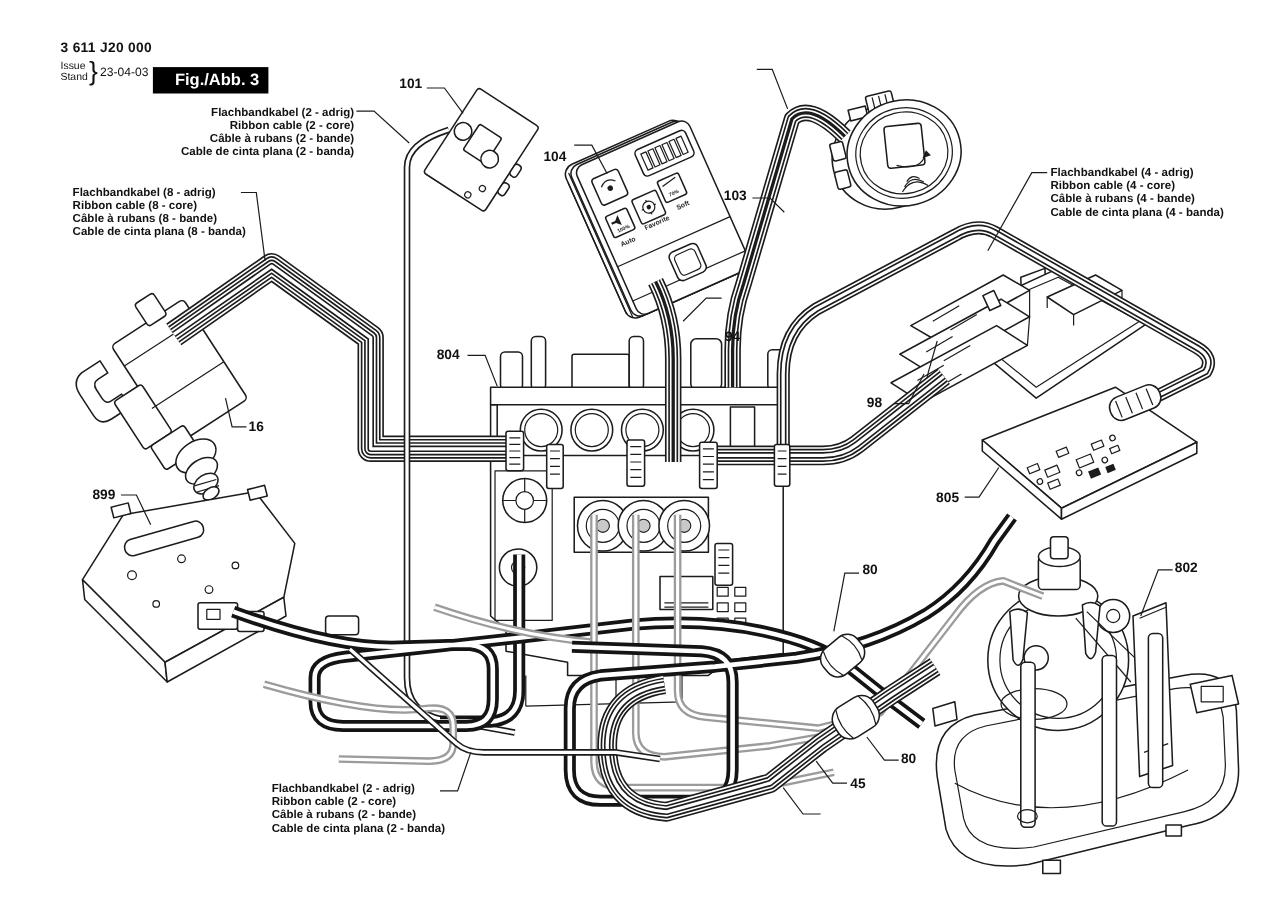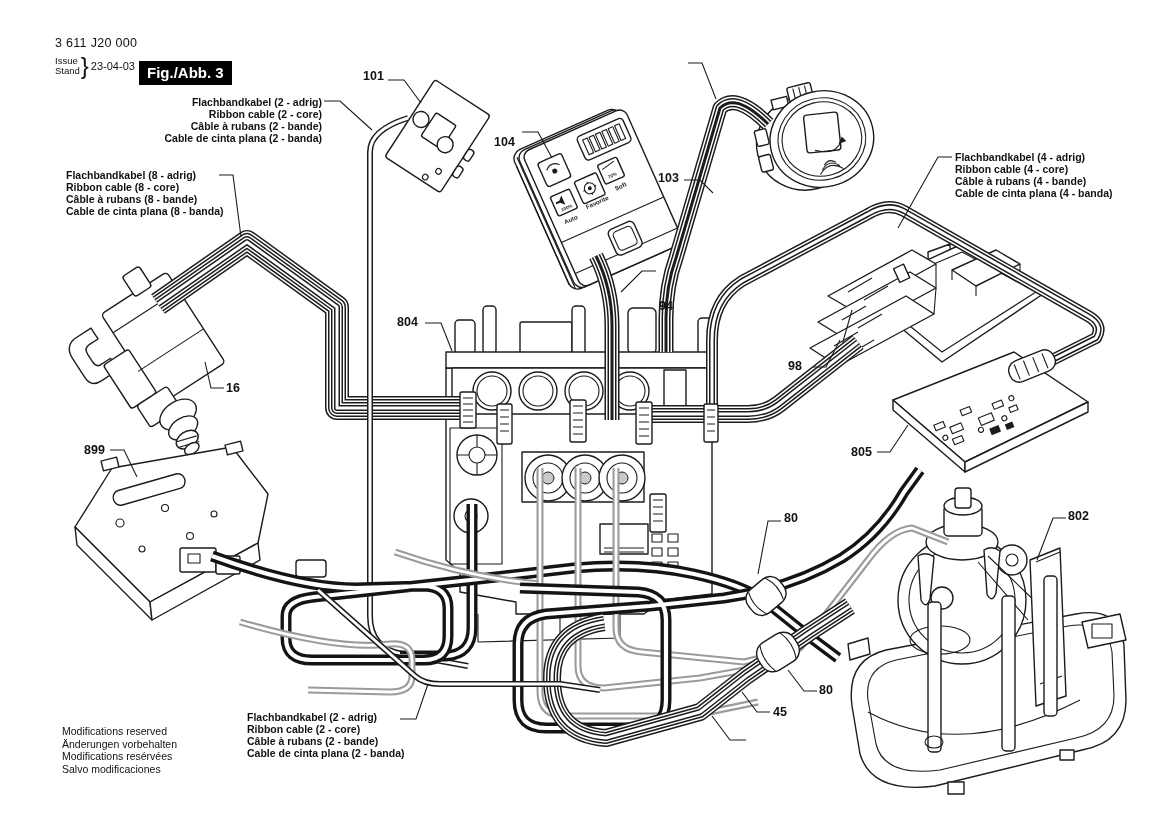--- a/index.html
+++ b/index.html
@@ -3,27 +3,27 @@
 <meta charset="utf-8">
 <style>
   html,body{margin:0;padding:0;background:#fff;}
   .stage{position:relative;width:1169px;height:826px;background:#fff;overflow:hidden;
          font-family:"Liberation Sans",sans-serif;color:#111;}
   .stage svg{position:absolute;left:0;top:0;}
   .lbl{position:absolute;font-size:10.5px;font-weight:bold;line-height:12px;white-space:nowrap;}
   .callout{position:absolute;font-size:12.5px;font-weight:bold;white-space:nowrap;}
   .footer{position:absolute;font-size:10.5px;font-weight:normal;line-height:12.5px;}
   .hdr{position:absolute;left:55px;top:36px;}
-  .hdr .pn{font-size:12.5px;font-weight:400;letter-spacing:.3px;}
+  .hdr .pn{font-size:12.5px;font-weight:700;letter-spacing:.3px;}
   .hdr .row{display:flex;align-items:center;margin-top:2px;}
   .hdr .is{font-size:9.5px;line-height:10px;}
   .hdr .brace{font-size:24px;font-weight:300;margin:0 2px 0 1px;}
   .hdr .date{font-size:11px;}
   .figbadge{position:absolute;left:139px;top:61px;background:#000;color:#fff;
-            font-size:15px;font-weight:bold;padding:3px 8px 4px 8px;}
+            font-size:15px;font-weight:bold;padding:3px 8px 4px 20px;}
   
   .o{fill:#fff;stroke:#1c1c1c;stroke-width:1.4;stroke-linejoin:round;}
   .d{fill:none;stroke:#1c1c1c;stroke-width:1.1;stroke-linejoin:round;}
   .f{fill:#1c1c1c;stroke:none;}
   .ld{fill:none;stroke:#1c1c1c;stroke-width:1.1;}
   .rtxt{font-family:"Liberation Sans",sans-serif;font-weight:bold;fill:#1c1c1c;}
 </style>
 </head>
 <body>
 
@@ -394,26 +394,20 @@
   <div>Câble à rubans (8 - bande)</div>
   <div>Cable de cinta plana (8 - banda)</div>
 </div>
 <div class="lbl" style="left:247px;top:711px;">
   <div>Flachbandkabel (2 - adrig)</div>
   <div>Ribbon cable (2 - core)</div>
   <div>Câble à rubans (2 - bande)</div>
   <div>Cable de cinta plana (2 - banda)</div>
 </div>
 
-<div class="footer" style="left:62px;top:725px;">
-  <div>Modifications reserved</div>
-  <div>Änderungen vorbehalten</div>
-  <div>Modifications resérvées</div>
-  <div>Salvo modificaciones</div>
-</div>
 
 <span class="callout" style="left:363px;top:69px;">101</span>
 <span class="callout" style="left:494px;top:135px;">104</span>
 <span class="callout" style="left:658px;top:171px;">103</span>
 <span class="callout" style="left:659px;top:263px;margin-top:36px;">94</span>
 <span class="callout" style="left:397px;top:315px;">804</span>
 <span class="callout" style="left:226px;top:381px;">16</span>
 <span class="callout" style="left:788px;top:359px;">98</span>
 <span class="callout" style="left:851px;top:445px;">805</span>
 <span class="callout" style="left:84px;top:443px;">899</span>

